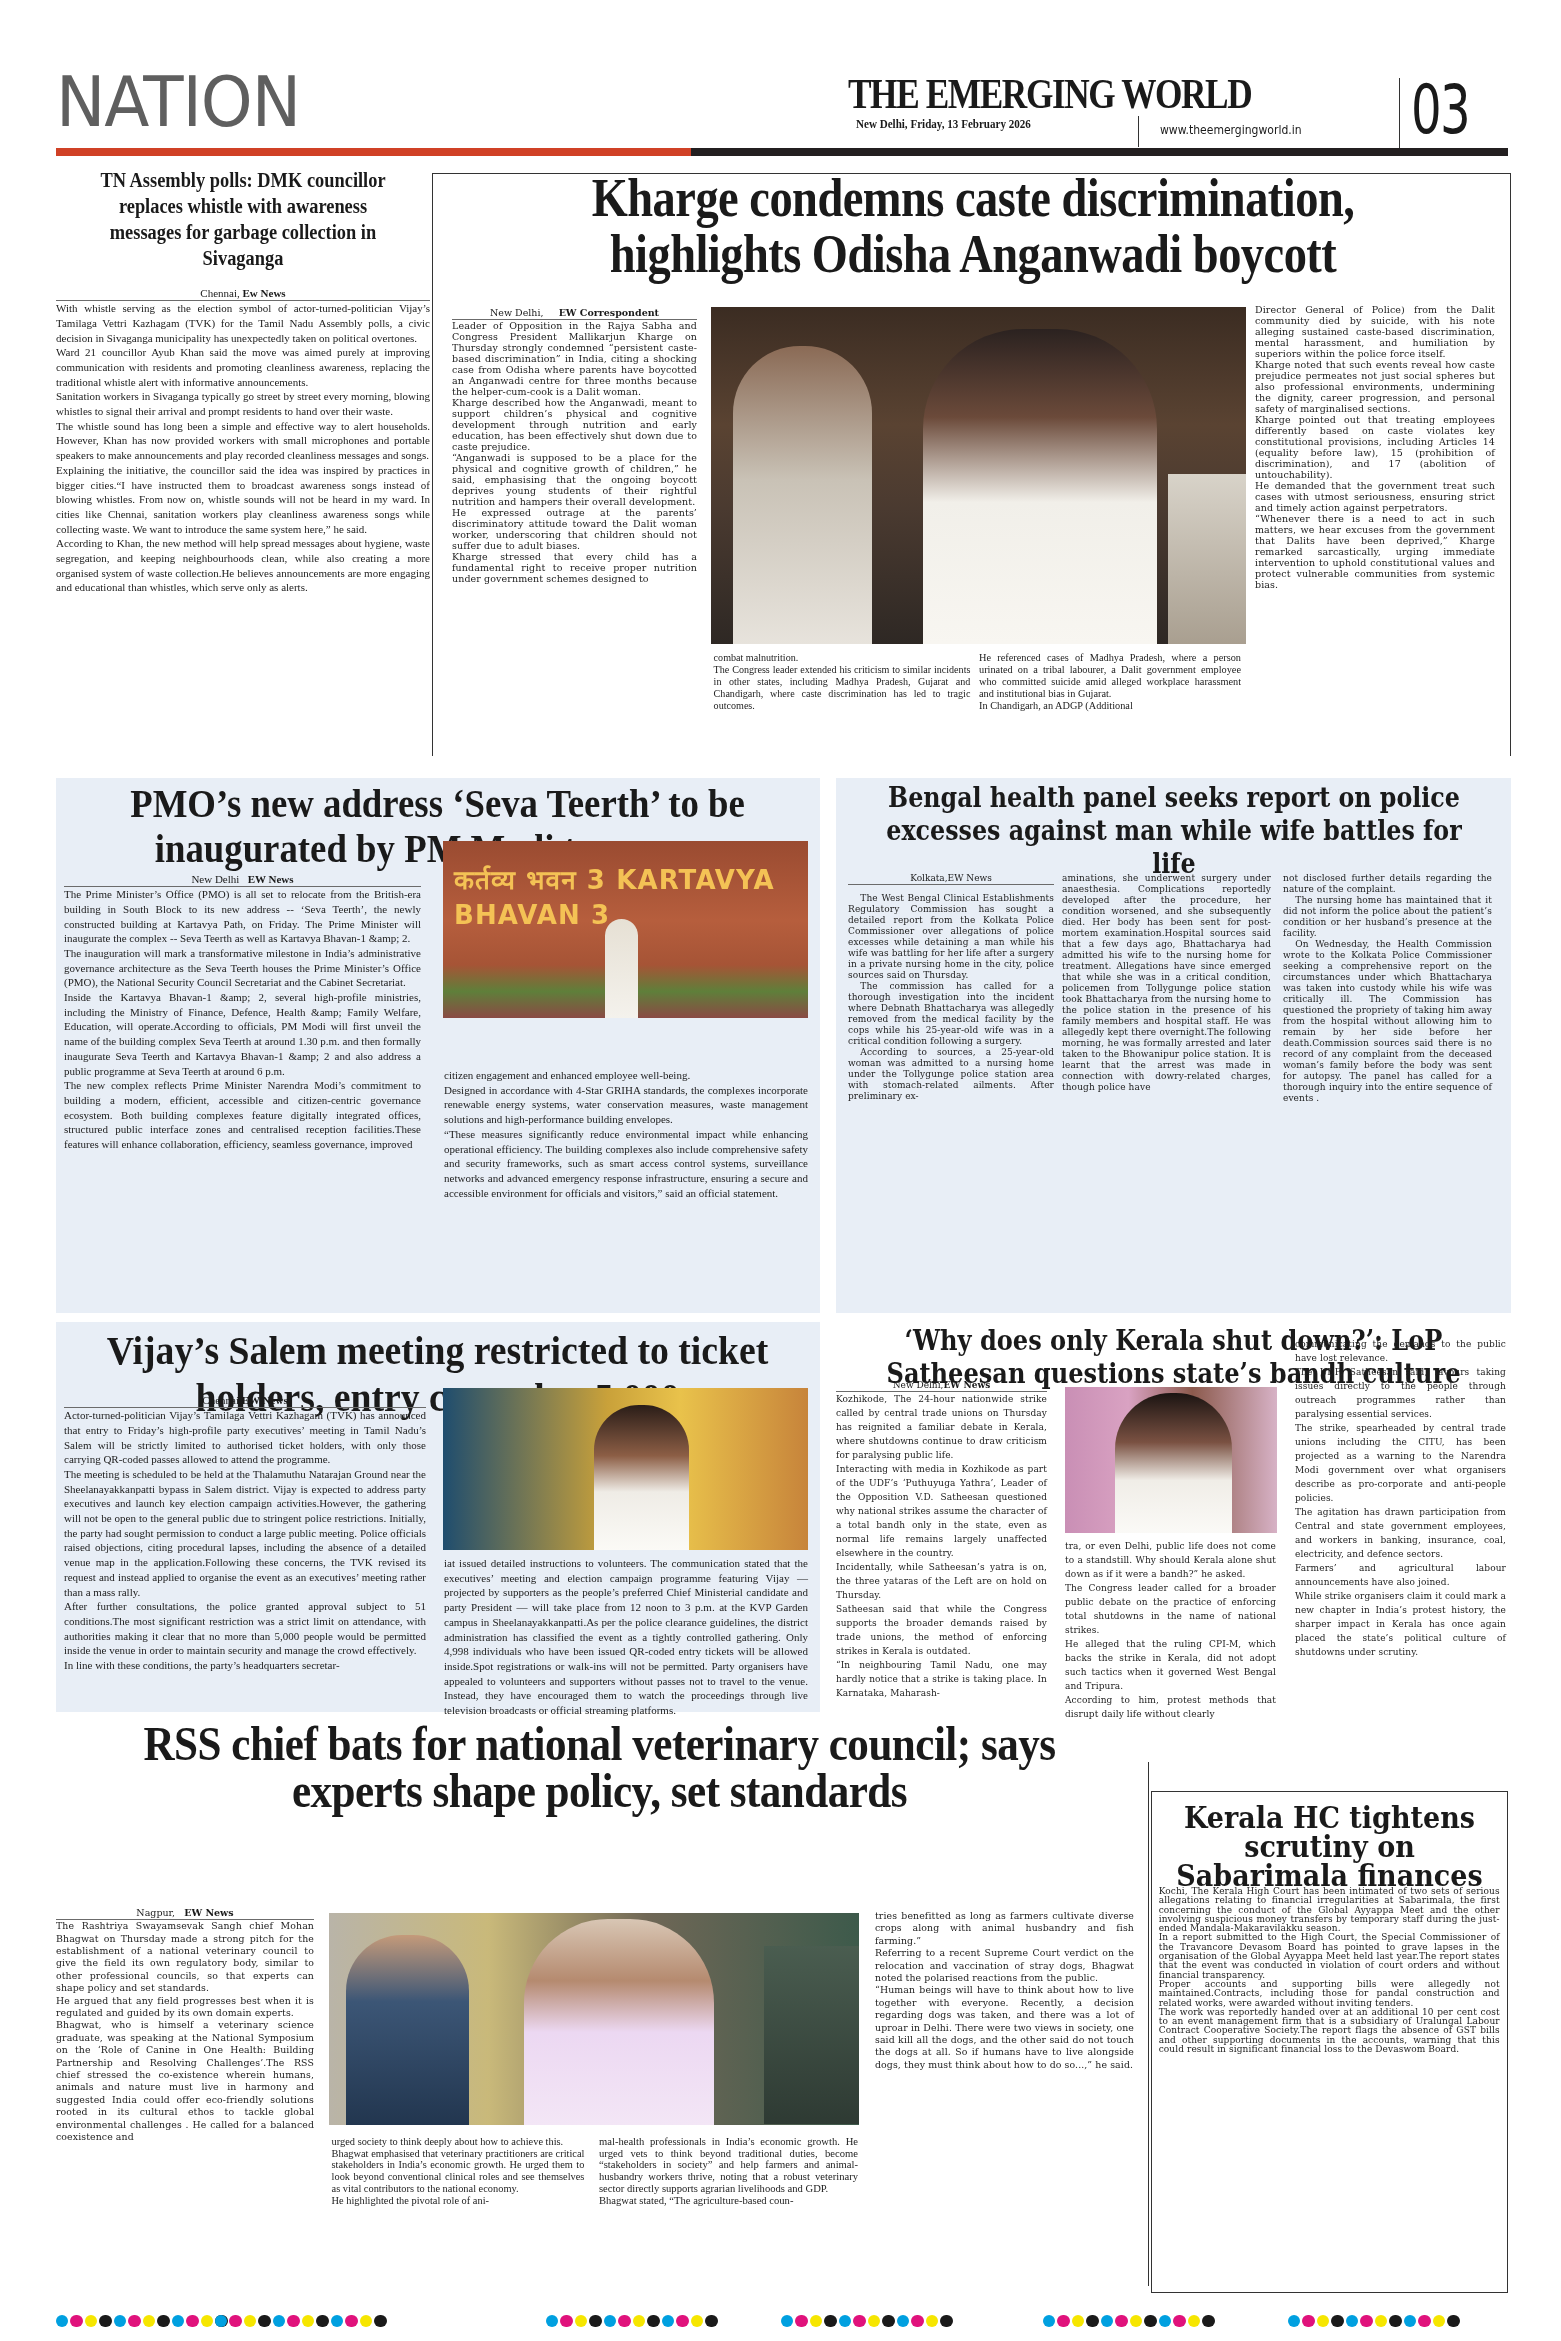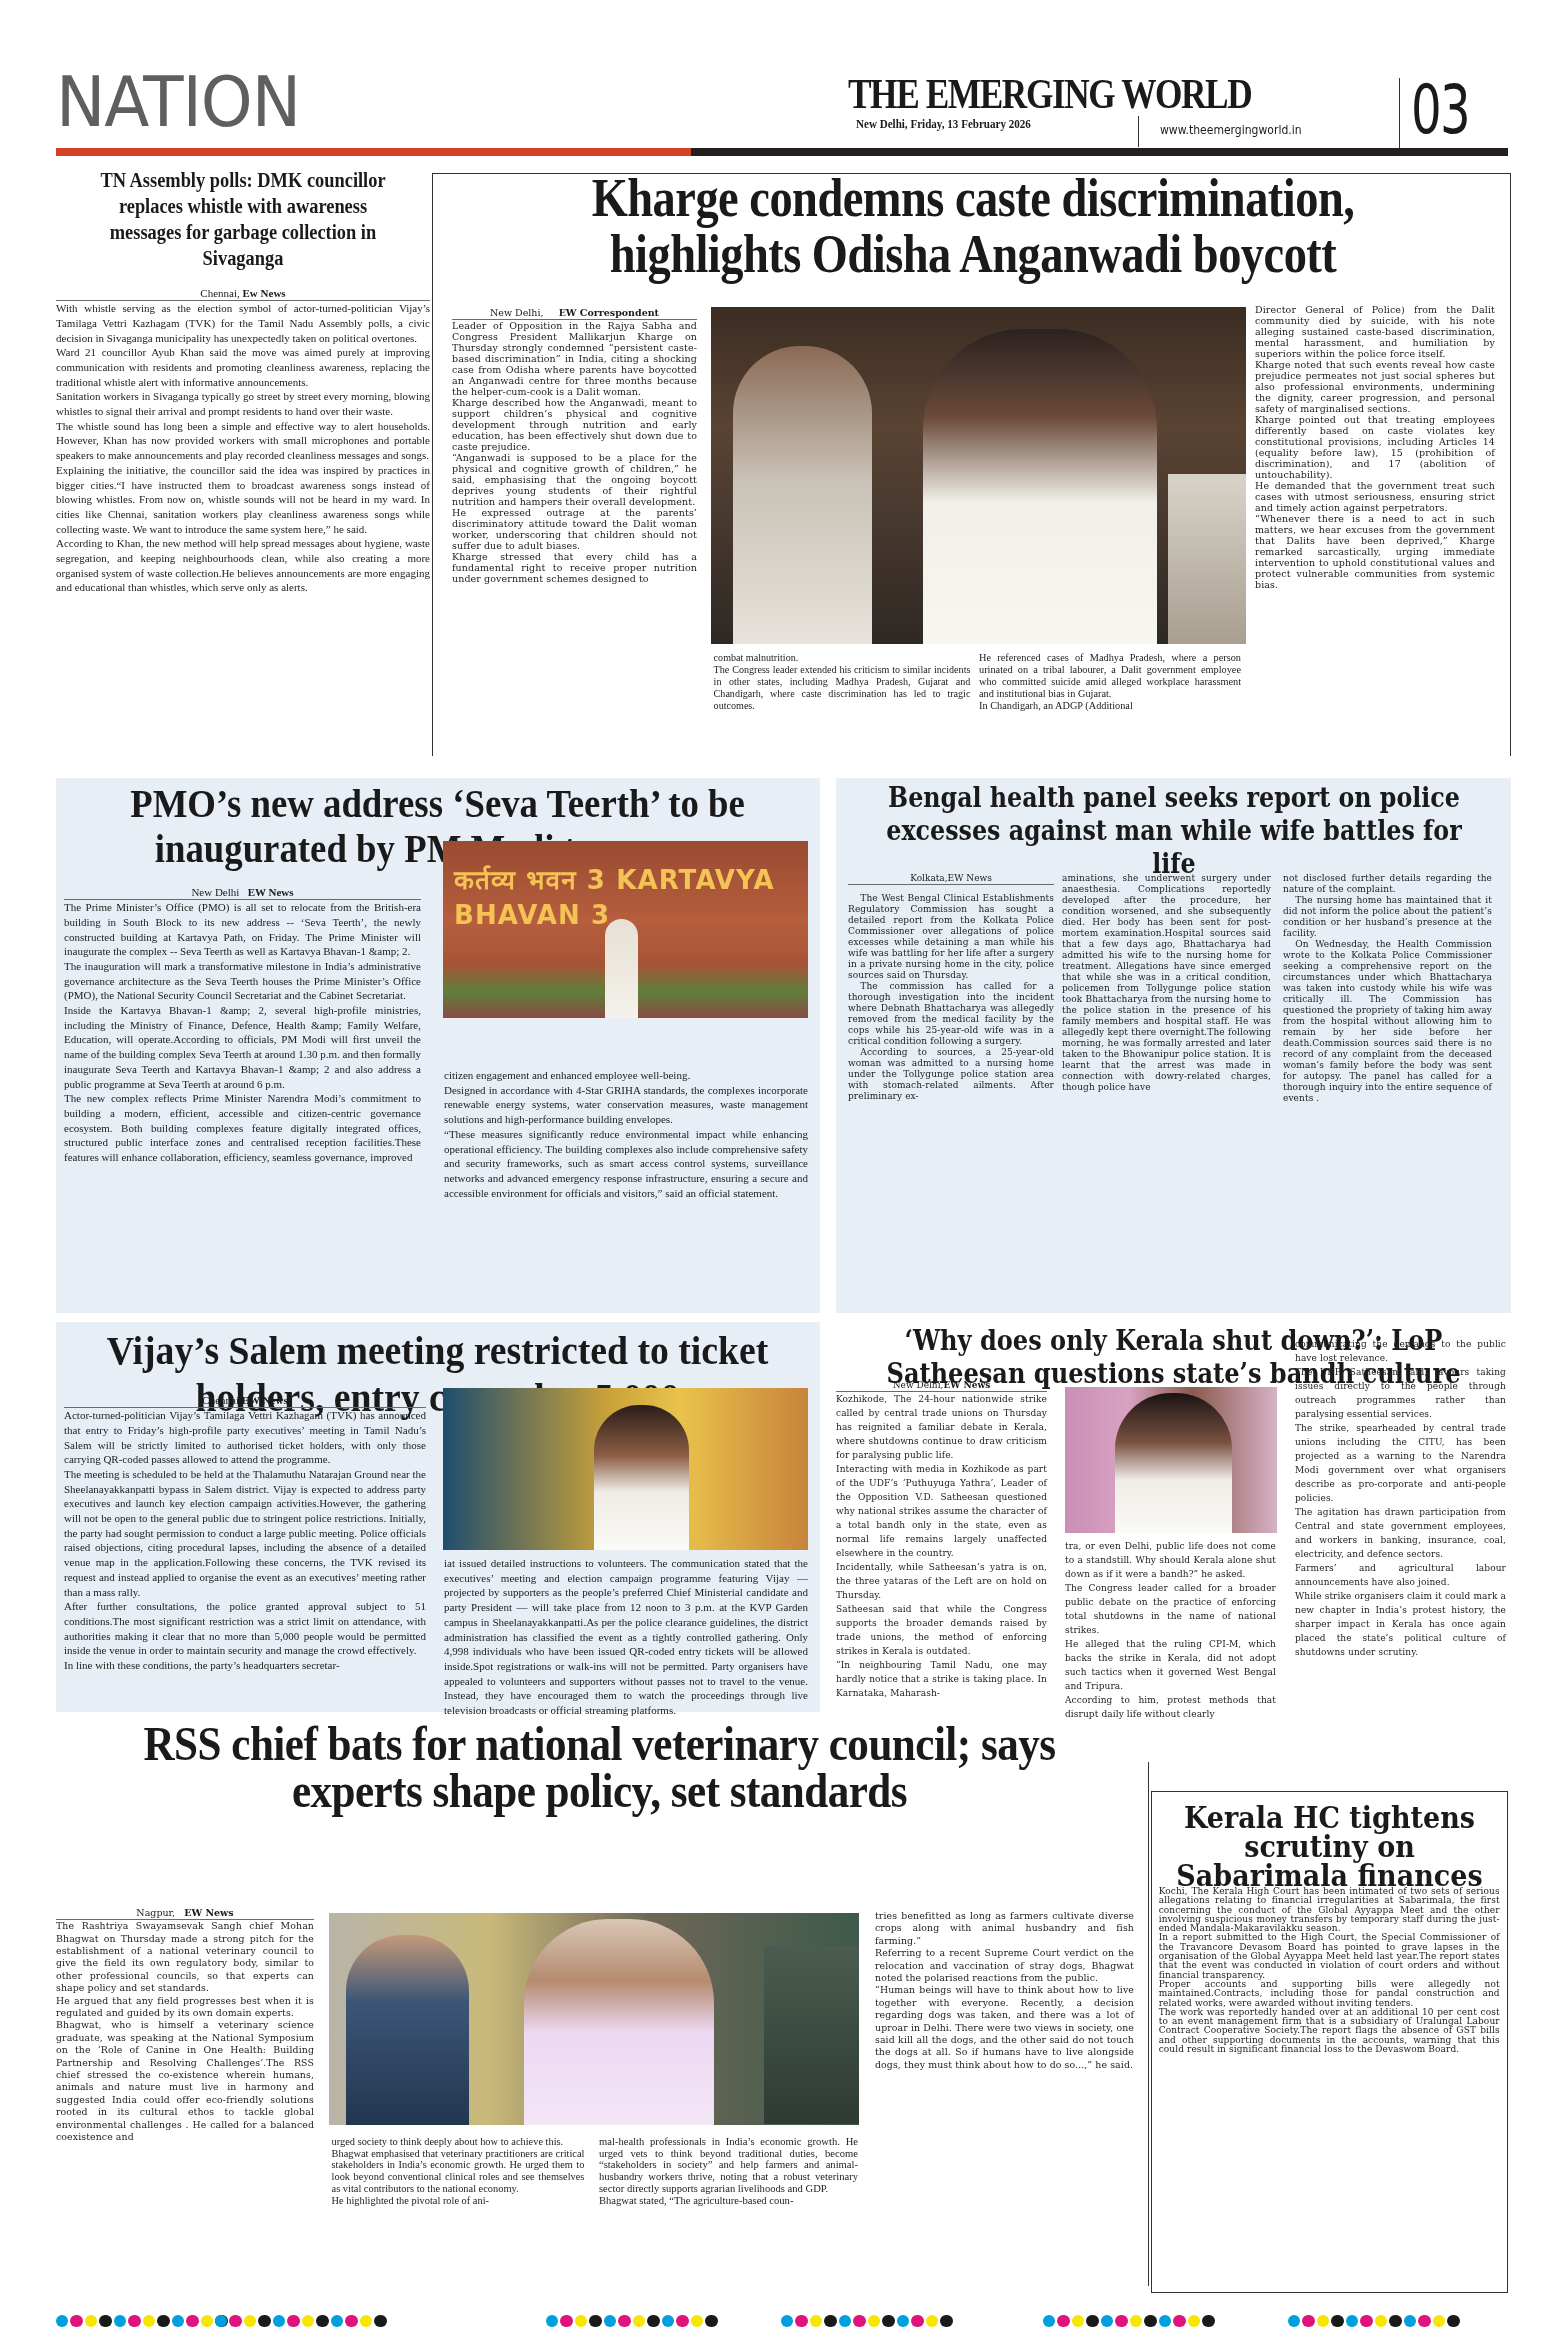--- a/index.html
+++ b/index.html
@@ -100,21 +100,21 @@
   <p>Director General of Police) from the Dalit community died by suicide, with his note alleging sustained caste-based discrimination, mental harassment, and humiliation by superiors within the police force itself.</p>
   <p>Kharge noted that such events reveal how caste prejudice permeates not just social spheres but also professional environments, undermining the dignity, career progression, and personal safety of marginalised sections.</p>
   <p>Kharge pointed out that treating employees differently based on caste violates key constitutional provisions, including Articles 14 (equality before law), 15 (prohibition of discrimination), and 17 (abolition of untouchability).</p>
   <p>He demanded that the government treat such cases with utmost seriousness, ensuring strict and timely action against perpetrators.</p>
   <p>“Whenever there is a need to act in such matters, we hear excuses from the government that Dalits have been deprived,” Kharge remarked sarcastically, urging immediate intervention to uphold constitutional values and protect vulnerable communities from systemic bias.</p>
 </div>
 
 <div class="panel" style="left:56px; top:778px; width:764px; height:535px;"></div>
 <div class="abs hl" style="left:61px; top:781px; width:753px; font-size:40px; line-height:45px; transform:scaleX(0.92); transform-origin:center top;">PMO’s new address ‘Seva Teerth’ to be inaugurated by PM Modi tomorrow</div>
 <div class="abs" style="left:64px; top:873px; width:357px;">
-  <div class="dateline-row" style="font-size:11px;margin-top:13px;">
+  <div class="dateline-row" style="font-size:11px;">
     <span>New Delhi</span>&nbsp;&nbsp;
     <b>EW News</b>
   </div>
   <div class="body-text" style="font-size:11px; line-height:14.7px;">
     <p> The Prime Minister’s Office (PMO) is all set to relocate from the British-era building in South Block to its new address -- ‘Seva Teerth’, the newly constructed building at Kartavya Path, on Friday.   The Prime Minister will inaugurate the complex -- Seva Teerth as well as Kartavya Bhavan-1 &amp;amp; 2.</p>
     <p>The inauguration will mark a transformative milestone in India’s administrative governance architecture as the Seva Teerth houses the Prime Minister’s Office (PMO), the National Security Council Secretariat and the Cabinet Secretariat.</p>
     <p>Inside the Kartavya Bhavan-1 &amp;amp; 2, several high-profile ministries, including the Ministry of Finance, Defence, Health &amp;amp; Family Welfare, Education, will operate.According to officials, PM Modi will first unveil the name of the building complex Seva Teerth at around 1.30 p.m. and then formally inaugurate Seva Teerth and Kartavya Bhavan-1 &amp;amp; 2 and also address a public programme at Seva Teerth at around 6 p.m.</p>
     <p>The new complex reflects Prime Minister Narendra Modi’s commitment to building a modern, efficient, accessible and citizen-centric governance ecosystem. Both building complexes feature digitally integrated offices, structured public interface zones and centralised reception facilities.These features will enhance collaboration, efficiency, seamless governance, improved</p>
   </div>
 </div>

